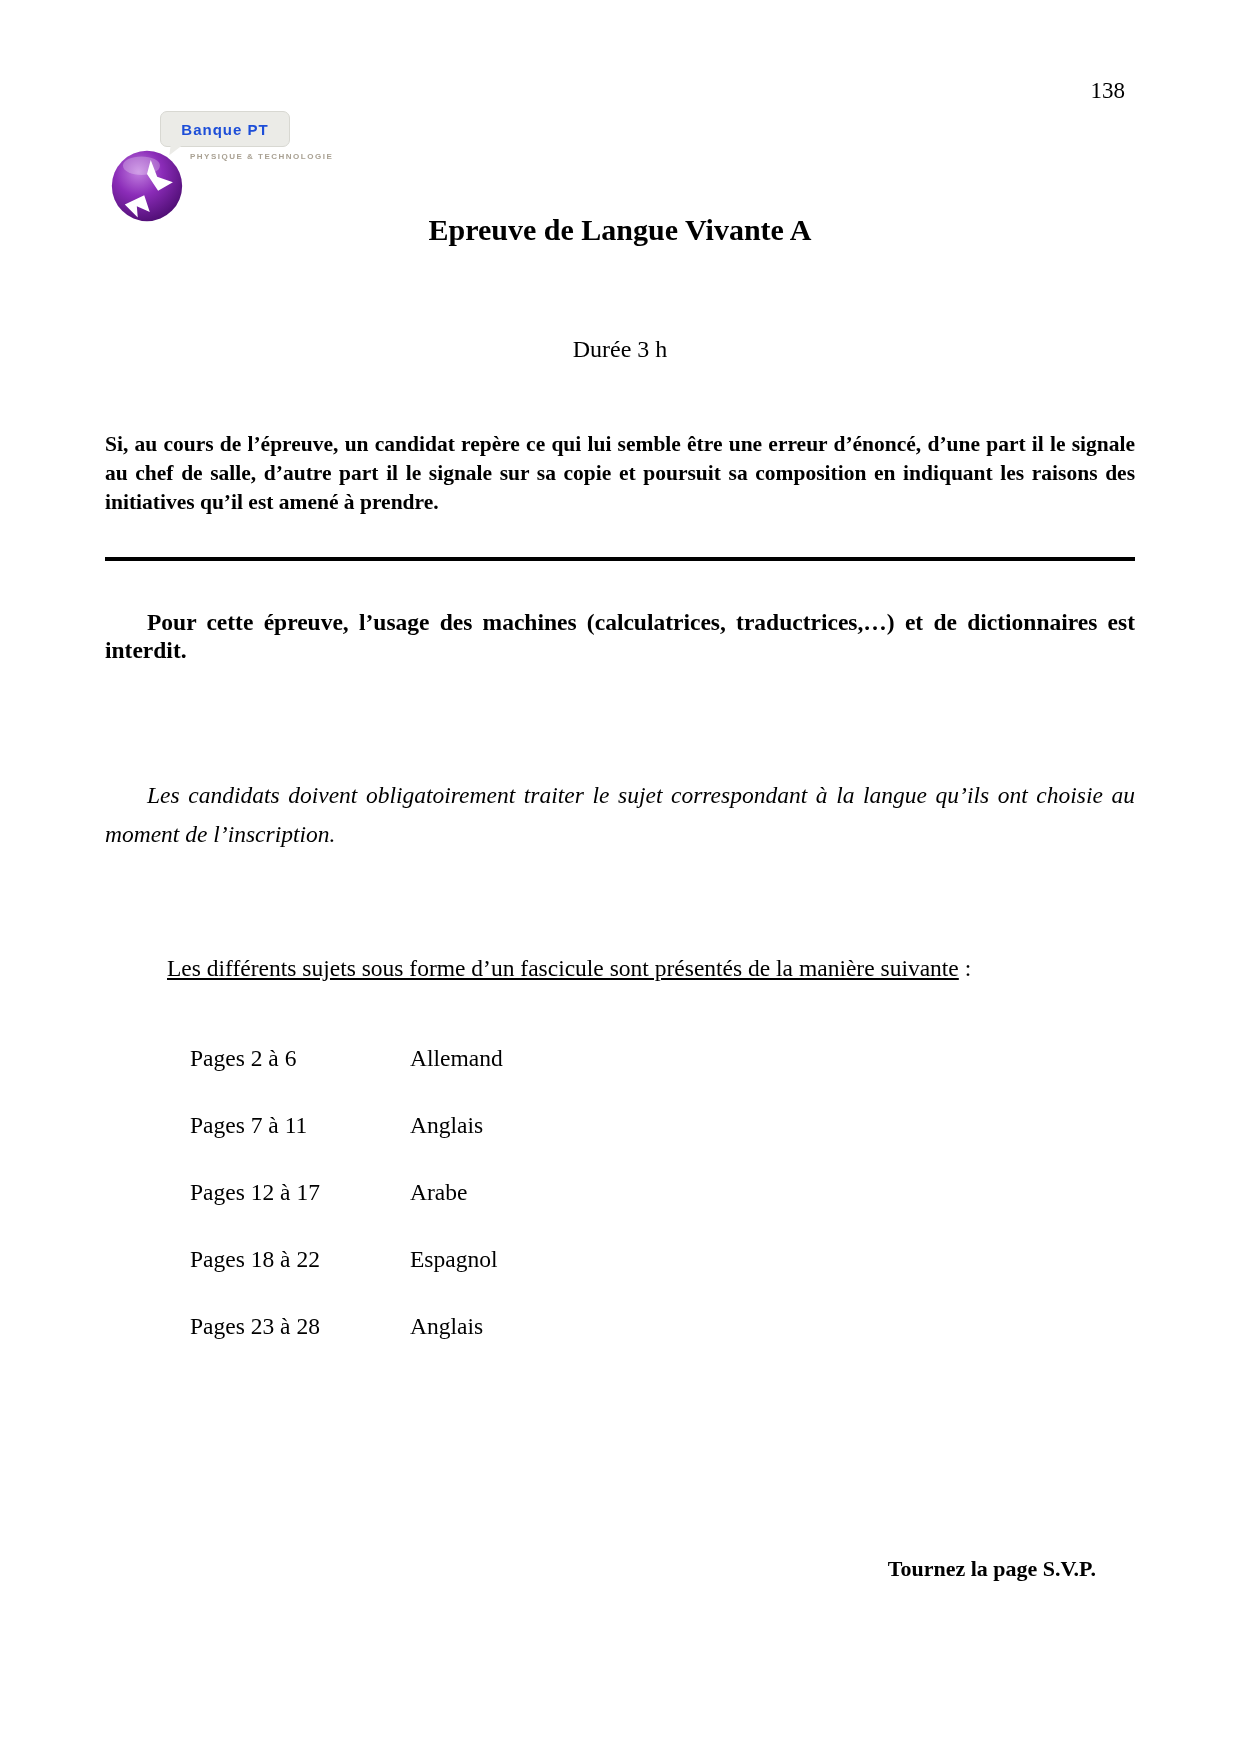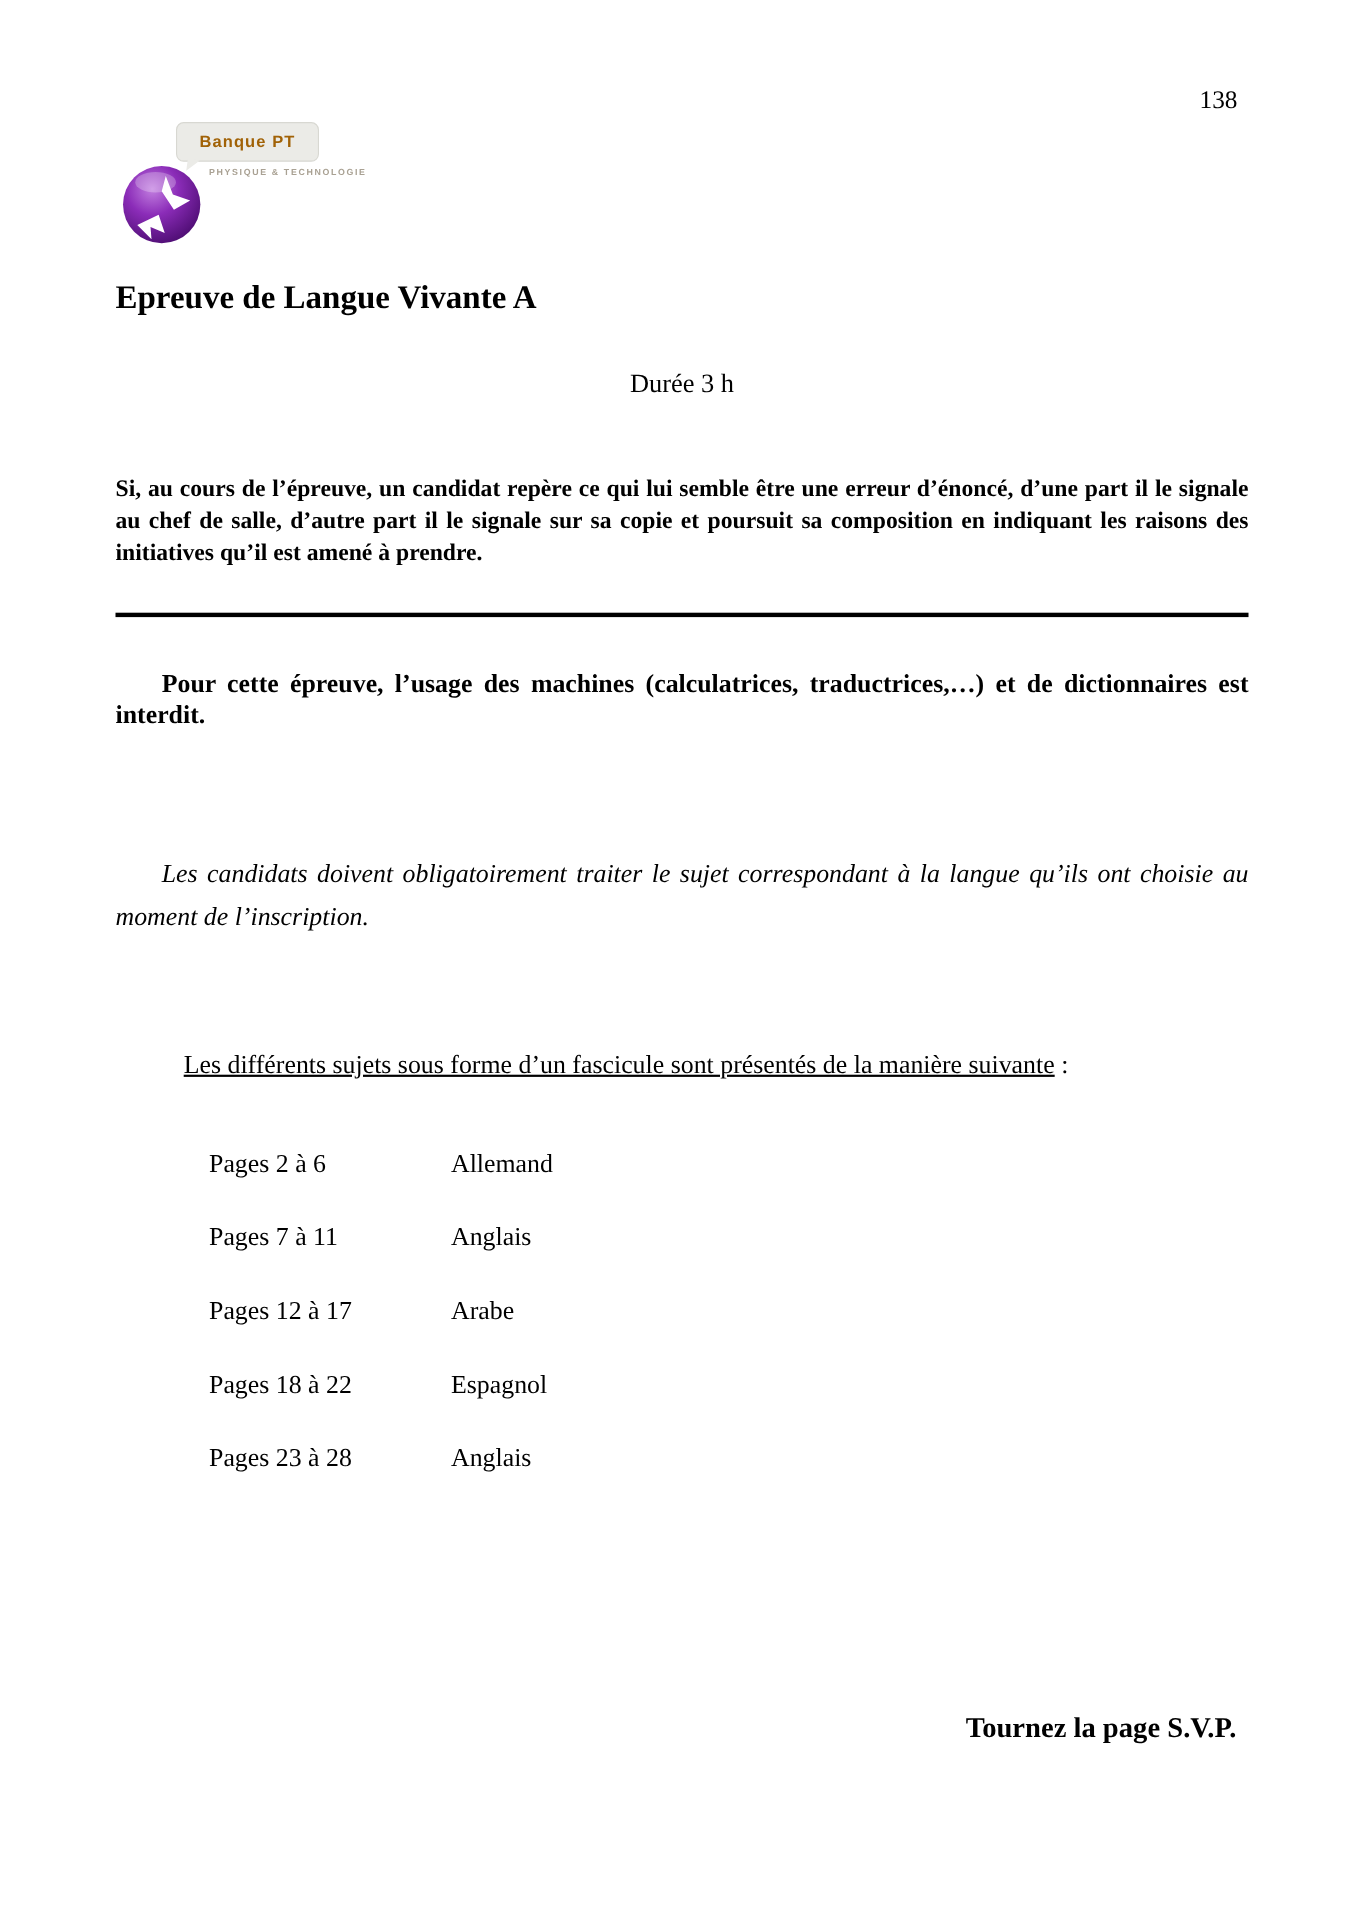--- a/index.html
+++ b/index.html
@@ -16,40 +16,40 @@
     position:absolute;top:78px;right:115px;
     font-size:23px;
   }
   
   .logo{position:absolute;left:102px;top:103px;width:210px;height:132px;}
   .logo-bubble{
     position:absolute;left:58px;top:8px;width:128px;height:34px;
     background:#ebebe7;border:1px solid #d8d8d2;border-radius:7px;
     display:flex;align-items:center;justify-content:center;
     font-family:"Liberation Sans","DejaVu Sans",sans-serif;
-    font-weight:bold;font-size:15px;letter-spacing:1px;color:#a16207;
+    font-weight:bold;font-size:15px;letter-spacing:1px;color:#1d4ed8;
   }
   .logo-bubble-tail{
     position:absolute;left:68px;top:42px;
     width:0;height:0;
     border-top:11px solid #ebebe7;
     border-right:11px solid transparent;
     transform:rotate(8deg);
   }
   .logo-subtitle{
     position:absolute;left:88px;top:49px;
     font-family:"Liberation Sans","DejaVu Sans",sans-serif;
     font-size:8px;letter-spacing:1.5px;color:#a9a193;font-weight:bold;
     white-space:nowrap;
   }
   .logo-sphere{position:absolute;left:8px;top:46px;width:74px;height:74px;}
   
   .title{
     position:absolute;left:105px;top:213px;width:1030px;
-    text-align:left;font-size:30px;font-weight:bold;margin-top:41px;
+    text-align:center;font-size:30px;font-weight:bold;
   }
   .duration{
     position:absolute;left:105px;top:303px;width:1030px;
     text-align:center;font-size:24px;margin-top:33px;
   }
   
   .para{position:absolute;left:105px;width:1030px;text-align:justify;}
   .error-para{top:430px;font-size:21.5px;font-weight:bold;line-height:29px;}
   .rule{
     position:absolute;left:105px;top:557px;width:1030px;height:4px;
@@ -59,22 +59,22 @@
   .candidates-para{top:776px;font-size:23.5px;font-style:italic;line-height:39px;text-indent:42px;}
   .fascicule-para{top:948px;font-size:23.5px;line-height:41px;text-indent:62px;}
   .fascicule-para .u{text-decoration:underline;}
   
   .subjects{position:absolute;left:190px;top:1045px;width:600px;}
   .subject-row{display:flex;height:67px;align-items:flex-start;font-size:23.5px;}
   .subject-pages{width:220px;}
   .subject-language{flex:1;}
   
   .turn-page{
-    position:absolute;top:1556px;right:116px;
-    font-size:26px;font-weight:bold;
+    position:absolute;top:1556px;right:144px;
+    font-size:22px;font-weight:bold;
   }
   .footer-warning{
     position:absolute;left:66px;top:1616px;width:1108px;
     font-size:20px;font-weight:bold;text-align:center;white-space:nowrap;
   }
 </style>
 </head>
 <body>
 
 <div class="page">

